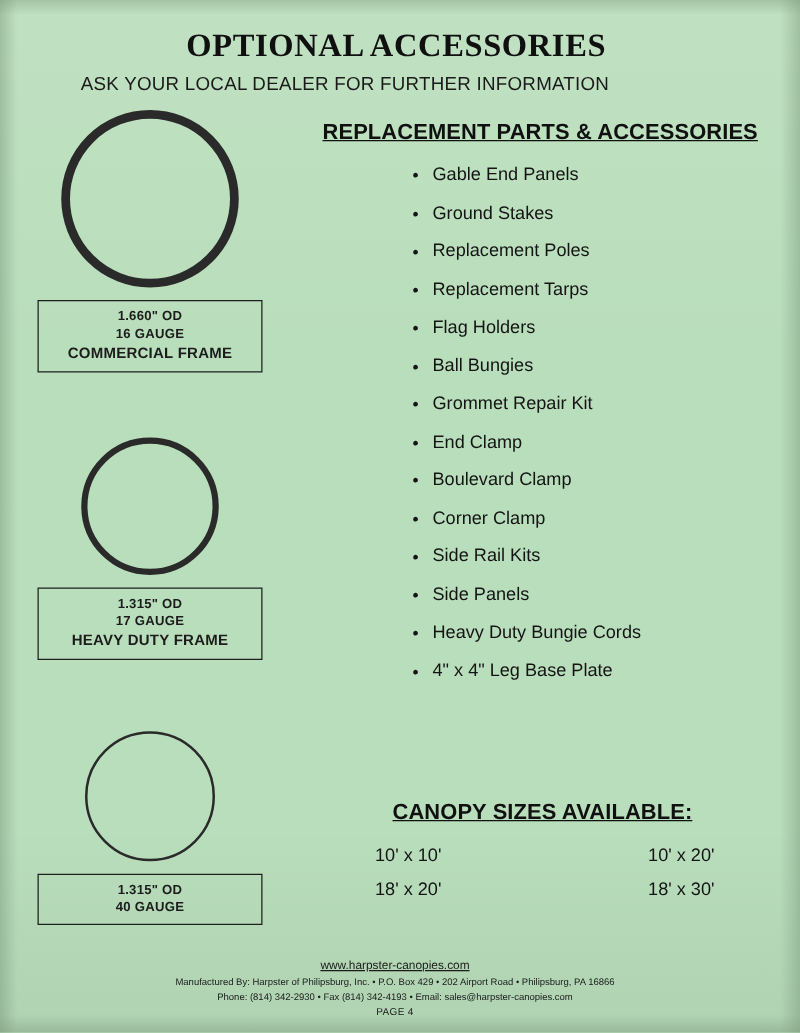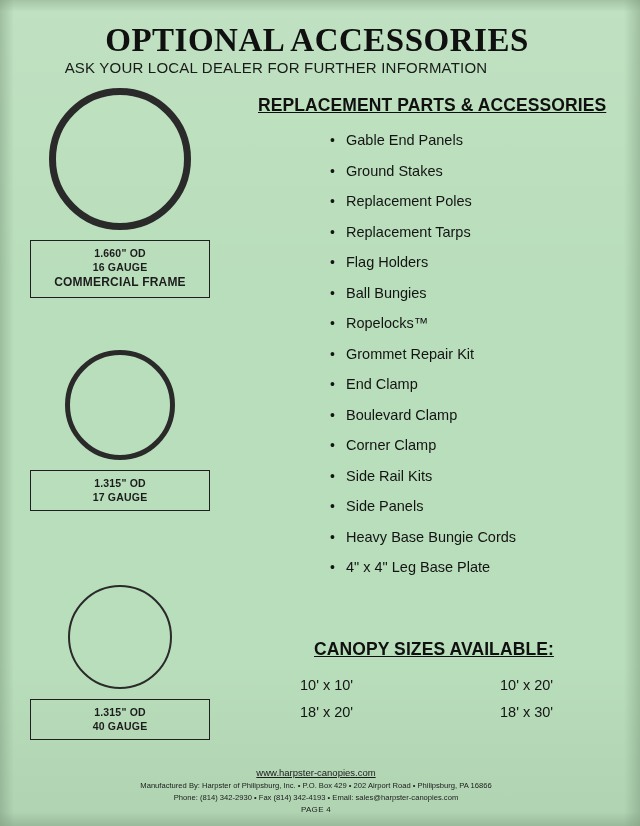--- a/index.html
+++ b/index.html
@@ -47,21 +47,21 @@
   }
 
   .title {
     position: absolute;
     top: 22px;
     left: 0;
     width: 634px;
     text-align: center;
     font-family: "Liberation Serif", serif;
     font-weight: bold;
-    font-size: 33px;
+    font-size: 26px;
     letter-spacing: 0.5px;
     color: #101010;
   }
   .subtitle {
     position: absolute;
     top: 59px;
     left: 0;
     width: 552px;
     text-align: center;
     font-family: "Liberation Sans", sans-serif;
@@ -147,21 +147,21 @@
     width: 290px;
     border-collapse: collapse;
   }
   .sizes-table td {
     font-size: 14.5px;
     color: #141414;
     padding: 5px 0 6px 0;
     width: 50%;
     text-align: left;
   }
-  .sizes-table td.col2 { padding-left: 55px; }
+  .sizes-table td.col2 { padding-left: 55px; text-align: center; }
 
   
   .footer {
     position: absolute;
     left: 0;
     bottom: 10px;
     width: 632px;
     text-align: center;
     line-height: 1.5;
   }
@@ -206,20 +206,21 @@
     </div>
   </div>
 
   <div class="frame-block" style="top:350px;">
     <div class="ring-wrap">
       <div class="ring" style="width:100px;height:100px;border-width:5px;"></div>
     </div>
     <div class="spec-box">
       <div>1.315" OD</div>
       <div>17 GAUGE</div>
+      <div class="line3">HEAVY DUTY FRAME</div>
     </div>
   </div>
 
   <div class="frame-block" style="top:585px;">
     <div class="ring-wrap">
       <div class="ring" style="width:100px;height:100px;border-width:2px;"></div>
     </div>
     <div class="spec-box">
       <div>1.315" OD</div>
       <div>40 GAUGE</div>
@@ -227,28 +228,27 @@
   </div>
 
   <div id="parts-head" class="section-head">REPLACEMENT PARTS &amp; ACCESSORIES</div>
   <ul class="parts-list">
     <li>Gable End Panels</li>
     <li>Ground Stakes</li>
     <li>Replacement Poles</li>
     <li>Replacement Tarps</li>
     <li>Flag Holders</li>
     <li>Ball Bungies</li>
-    <li>Ropelocks™</li>
     <li>Grommet Repair Kit</li>
     <li>End Clamp</li>
     <li>Boulevard Clamp</li>
     <li>Corner Clamp</li>
     <li>Side Rail Kits</li>
     <li>Side Panels</li>
-    <li>Heavy Base Bungie Cords</li>
+    <li>Heavy Duty Bungie Cords</li>
     <li>4" x 4" Leg Base Plate</li>
   </ul>
 
   <div id="sizes-head" class="section-head">CANOPY SIZES AVAILABLE:</div>
   <table class="sizes-table">
     <tbody>
       <tr>
         <td>10' x 10'</td>
         <td class="col2">10' x 20'</td>
       </tr>

